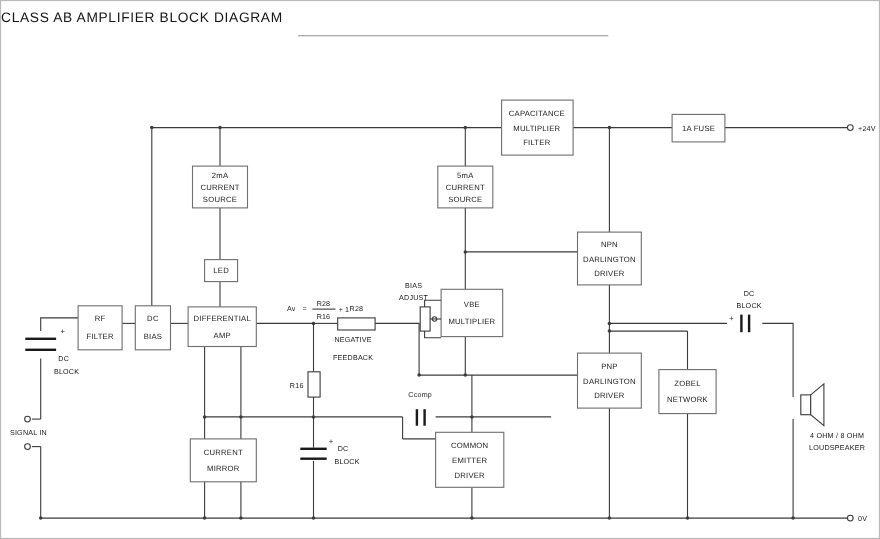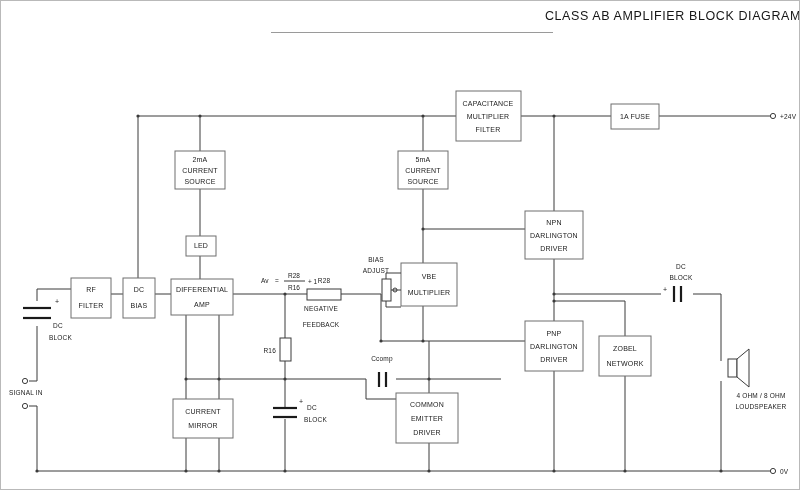--- a/index.html
+++ b/index.html
@@ -83,21 +83,21 @@
   .formula {
     font-family: "Liberation Sans", sans-serif;
     font-size: 6.5px;
     fill: #1a1a1a;
   }
   #title {
     position: absolute;
     left: 0;
     top: 8px;
     width: 800px;
-    text-align: right;
+    text-align: left;
     font-family: "Liberation Sans", sans-serif;
     font-size: 12.5px;
     letter-spacing: 0.6px;
     color: #161616;
   }
   #title-rule {
     position: absolute;
     left: 270px;
     top: 31px;
     width: 282px;

